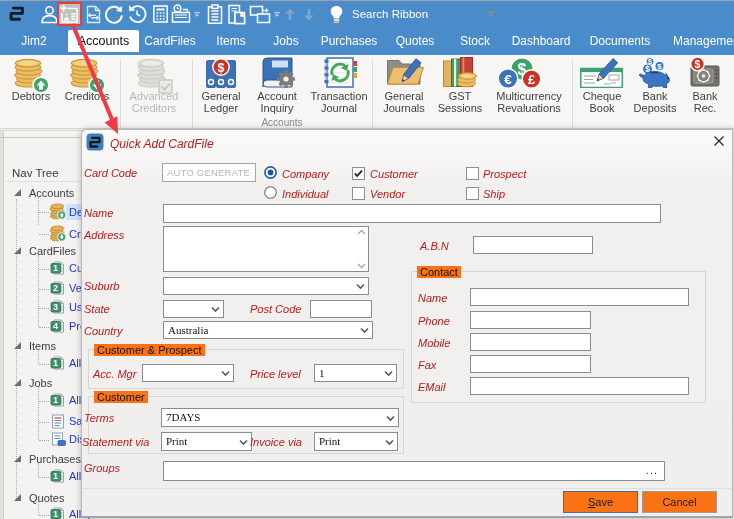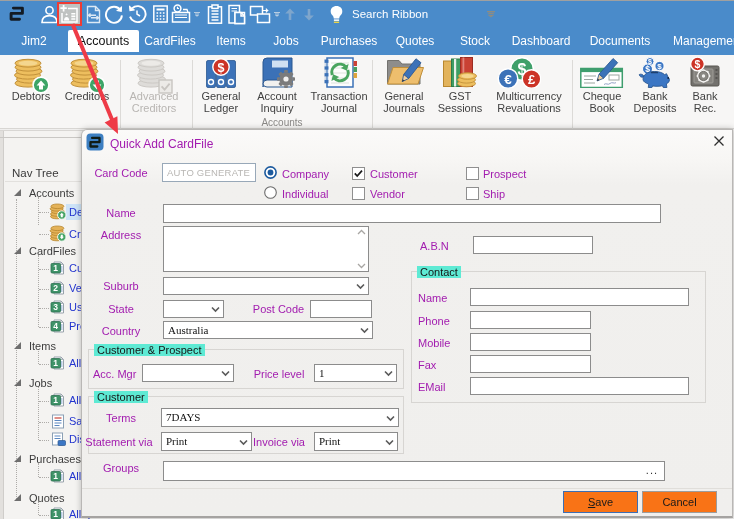--- a/index.html
+++ b/index.html
@@ -22,28 +22,28 @@
 
 #leftpanel { position:absolute; left:0; top:130px; width:120px; height:389px; background:#f4f3f1; border-top:1px solid #d8d6d3; }
 #searchbox { position:absolute; left:5px; top:9px; width:112px; height:19px; background:#fcfbfa; border:1px solid #dedcd8; color:#b2b0ae; font-size:12px; line-height:17px; padding-left:6px; }
 #navhdr { position:absolute; left:5px; top:36px; width:115px; height:15px; font-size:11.5px; color:#3a3a3a; padding-left:7px; border-bottom:1px solid #e2e0dd; }
 .tnode { position:absolute; font-size:11px; color:#3c3c3c; white-space:nowrap; }
 .tchild { position:absolute; font-size:11px; color:#2335cf; white-space:nowrap; }
 .tri { position:absolute; width:0; height:0; border-left:7px solid transparent; border-bottom:7px solid #6e6e6e; }
 
 #dlg { position:absolute; left:81px; top:129px; width:652px; height:389px; background:linear-gradient(180deg,#fbfaf9 0px,#f7f6f4 30px,#f1f0ee 55px,#f0efed 100%); border:1px solid #b9b7b5; border-bottom:2px solid #a5a3a1; border-radius:6px 0 0 0; box-shadow:0 0 6px rgba(0,0,0,.25); }
 #dlgtitle { position:absolute; left:82px; top:130px; width:650px; height:28px; border-radius:6px 0 0 0; }
-.lbl { position:absolute; font-size:11px; color:#a21caf; white-space:nowrap; }
-.rlab { text-align:center; }
+.lbl { position:absolute; font-size:11px; color:#b91c1c; white-space:nowrap;font-style:italic; }
+.rlab { text-align:left; }
 .tb { position:absolute; background:#fff; border:1px solid #8c8c8c; }
 .combo { position:absolute; background:#fff; border:1px solid #8c8c8c; font-size:11px; color:#111; }
 .combo .tx { position:absolute; left:4px; top:2px;font-family:Liberation Serif, serif; }
 .chev { position:absolute; right:3px; top:50%; margin-top:-3px; width:9px; height:7px; }
 .gbox { position:absolute; border:1px solid #d7d5d2; }
-.glbl { position:absolute; font-size:11px; color:#151515; background:#5eead4; padding:0 3px; white-space:nowrap; }
+.glbl { position:absolute; font-size:11px; color:#151515; background:#f97316; padding:0 3px; white-space:nowrap; }
 .cb { position:absolute; width:13px; height:13px; background:#fff; border:1px solid #8f8f8f; }
 .btn { position:absolute; height:22px; background:#f97316; border:1px solid #9c9c9c; font-size:11px; color:#1a1a1a; text-align:center; line-height:20px; }
 </style>
 </head>
 <body>
 <div id="page">
   <div id="topbar">
     <svg class="abs" style="left:7px;top:3px" width="20" height="20" viewBox="0 0 20 20" fill="none" stroke="#131b24" stroke-width="2.9" stroke-linecap="round" stroke-linejoin="round">
       <path d="M6.4,4.1 H15.4 V9.4 H4.1 V15.2 H12.5"></path>
     </svg>

